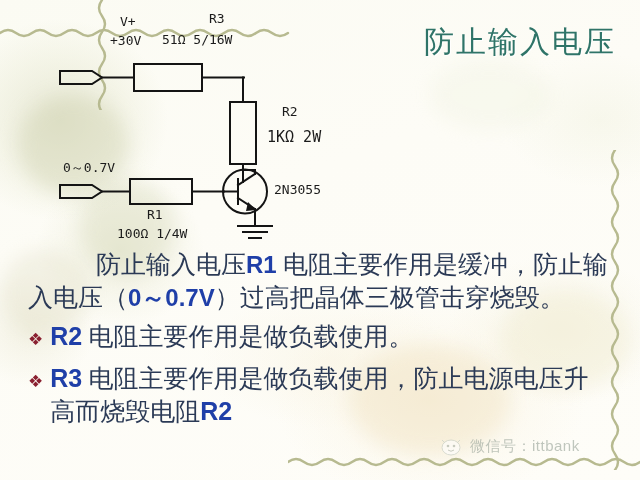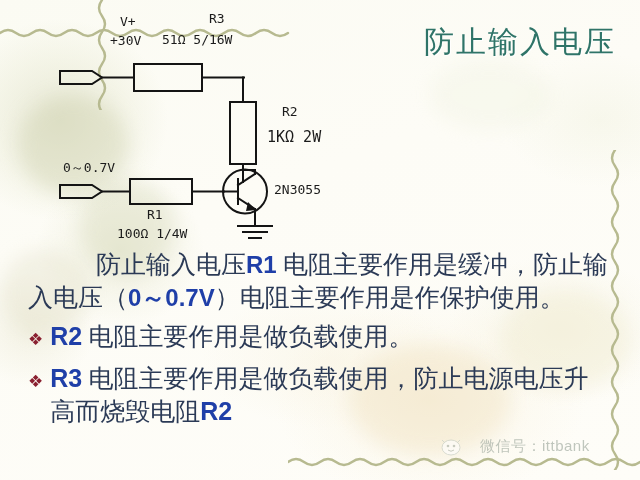--- a/index.html
+++ b/index.html
@@ -120,21 +120,21 @@
     font-size: 25px;
   }
 
   
   #watermark {
     position: absolute;
     left: 438px;
     top: 436px;
     display: flex;
     align-items: center;
-    gap: 16px;
+    gap: 6px;
     opacity: 0.62;
   }
   #watermark .wm-text {
     font-family: "Liberation Sans", sans-serif;
     font-size: 15px;
     color: #9aa59a;
     letter-spacing: 0.5px;
     white-space: nowrap;
   }
 </style>
@@ -222,21 +222,21 @@
     <div class="ctext" style="left:230px; top:100px; font-size:13px;">R2</div>
     <div class="ctext" style="left:215px; top:124px; font-size:15px;">1KΩ  2W</div>
     <div class="ctext" style="left:11px;  top:155px; font-size:13px;">0～0.7V</div>
     <div class="ctext" style="left:95px;  top:203px; font-size:13px;">R1</div>
     <div class="ctext" style="left:65px;  top:222px; font-size:13px;">100Ω  1/4W</div>
     <div class="ctext" style="left:222px; top:178px; font-size:13px;">2N3055</div>
   </div>
 
   <div id="body-text">
 
-    <p class="para"><span>防止输入电压</span><span class="hl">R1</span><span> 电阻主要作用是缓冲，防止输入电压（</span><span class="hl">0～0.7V</span><span>）电阻主要作用是作保护使用。</span></p>
+    <p class="para"><span>防止输入电压</span><span class="hl">R1</span><span> 电阻主要作用是缓冲，防止输入电压（</span><span class="hl">0～0.7V</span><span>）过高把晶体三极管击穿烧毁。</span></p>
 
     <div class="bullet-row">
       <span class="bullet-mark">❖</span>
       <span class="bullet-text"><span class="bl">R2</span><span> 电阻主要作用是做负载使用。</span></span>
     </div>
 
     <div class="bullet-row">
       <span class="bullet-mark">❖</span>
       <span class="bullet-text"><span class="bl">R3</span><span> 电阻主要作用是做负载使用，防止电源电压升高而烧毁电阻</span><span class="bl">R2</span></span>
     </div>

